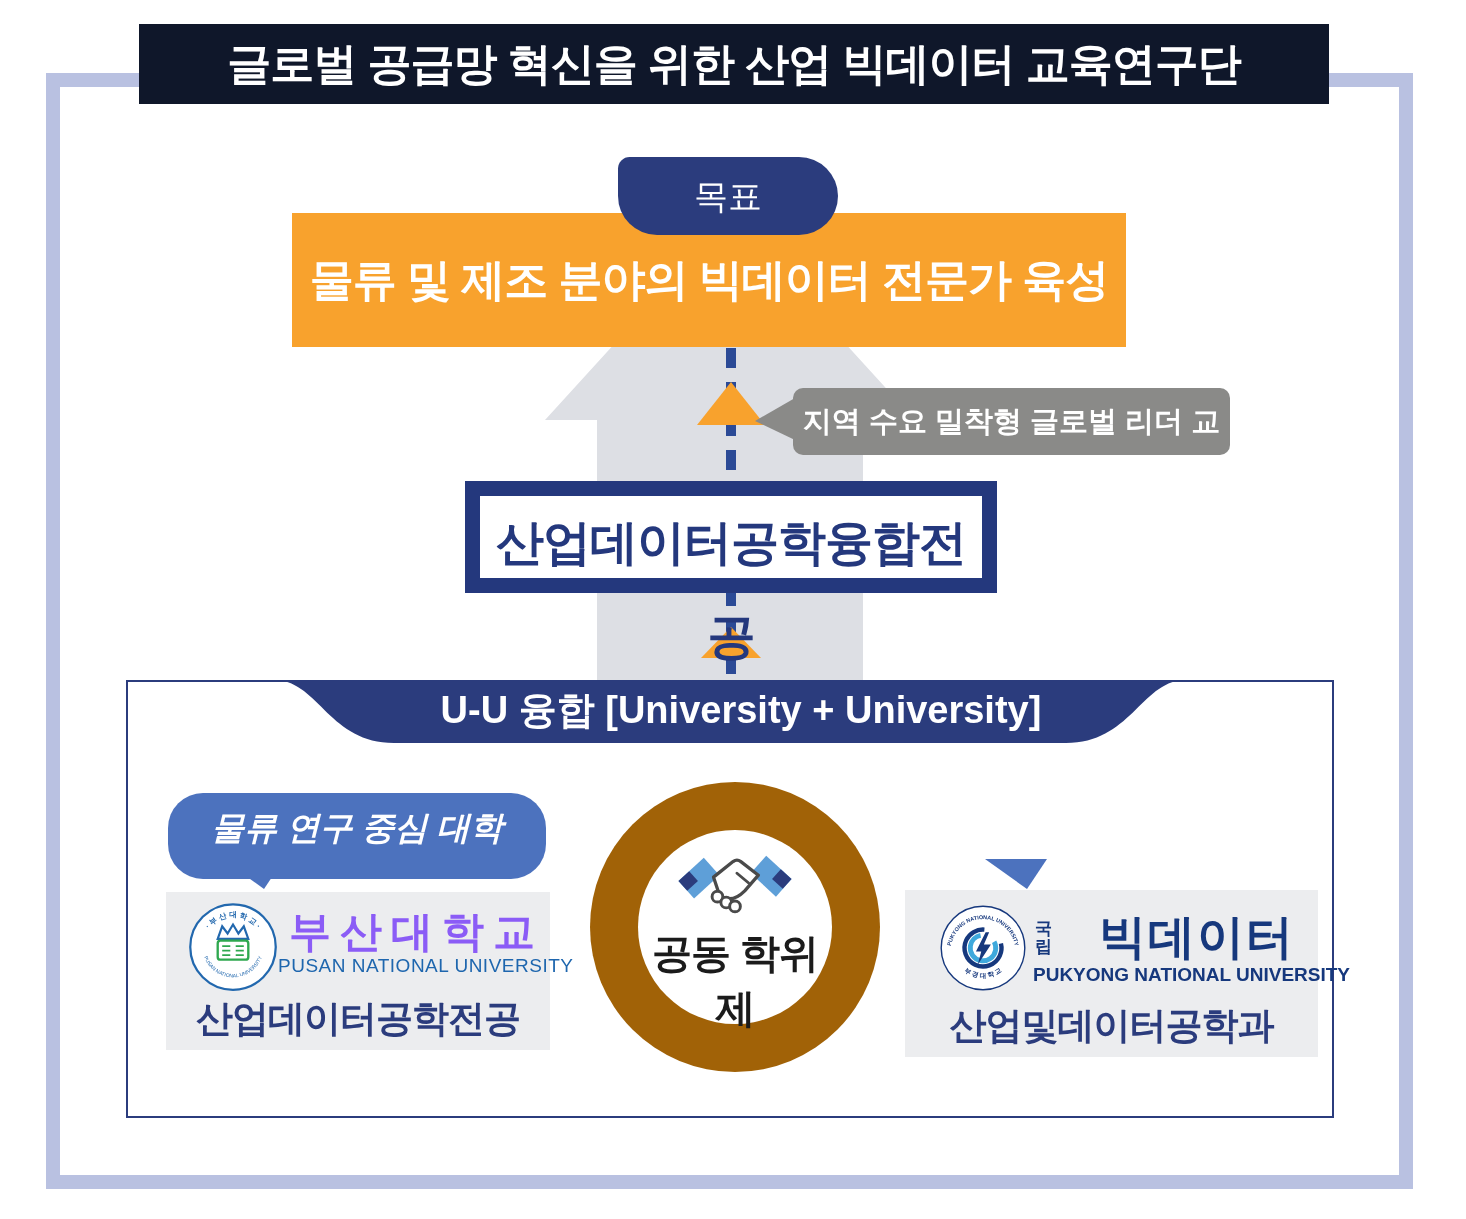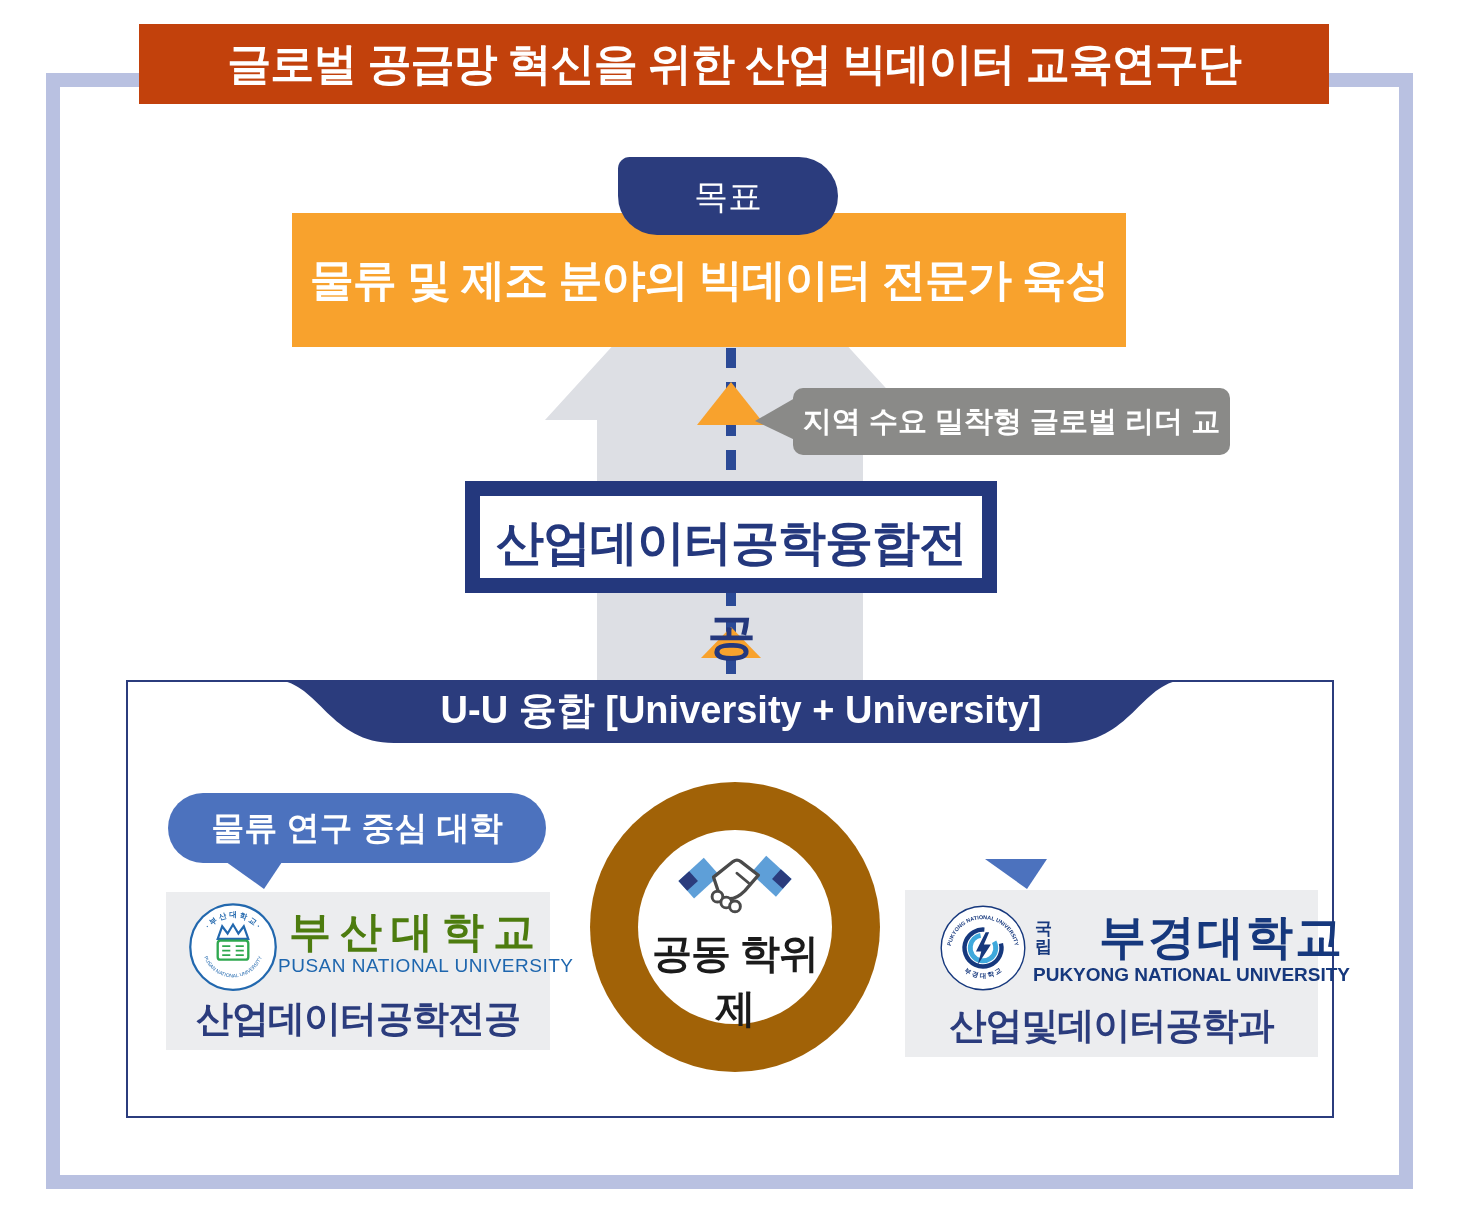--- a/index.html
+++ b/index.html
@@ -2,21 +2,21 @@
 <html><head>
 <meta charset="utf-8">
 <style>
   html,body{margin:0;padding:0;background:#ffffff;}
   .stage{position:relative;width:1466px;height:1219px;background:#fff;overflow:hidden;
          font-family:"Liberation Sans", sans-serif;}
   .abs{position:absolute;box-sizing:border-box;}
 
   .frame{left:46px;top:73px;width:1367px;height:1116px;border:14px solid #B9C1E1;z-index:0;}
 
-  .title-banner{left:139px;top:24px;width:1190px;height:80px;background:#c2410c;z-index:10;
+  .title-banner{left:139px;top:24px;width:1190px;height:80px;background:#0f172a;z-index:10;
     color:#fff;font-size:44px;font-weight:700;text-align:center;line-height:80px;letter-spacing:-1px;}
 
   .goal-tab{left:618px;top:157px;width:220px;height:78px;background:#2B3C7D;z-index:6;
     border-radius:12px 40px 40px 40px;color:#fff;font-size:34px;font-weight:400;
     text-align:center;line-height:78px;}
 
   .goal-banner{left:292px;top:213px;width:834px;height:134px;background:#F8A22D;z-index:5;
     color:#fff;font-size:44px;font-weight:700;text-align:center;line-height:134px;letter-spacing:-1px;}
 
   .big-arrow{left:520px;top:347px;width:420px;height:343px;z-index:1;}
@@ -35,36 +35,36 @@
   .callout-pointer{left:755px;top:398px;width:40px;height:42px;z-index:4;}
 
   .major-box{left:465px;top:481px;width:532px;height:112px;background:#fff;border:15px solid #24387D;
     z-index:6;color:#24387D;font-size:48px;font-weight:700;text-align:center;line-height:94px;letter-spacing:-1px;}
 
   .uu-box{left:126px;top:680px;width:1208px;height:438px;border:2px solid #2B3C7D;background:#fff;z-index:4;}
   .uu-banner-svg{left:126px;top:680px;width:1208px;height:63px;z-index:5;}
   .uu-banner-label{left:137px;top:680px;width:1208px;height:78px;z-index:6;color:#fff;
     font-size:38px;font-weight:700;text-align:center;line-height:60px;}
 
-  .bubble{height:70px;background:#4C72BE;border-radius:35px;z-index:6;color:#fff;
-    font-size:33px;font-weight:700;text-align:center;line-height:70px;}
+  .bubble{height:86px;background:#4C72BE;border-radius:35px;z-index:6;color:#fff;
+    font-size:33px;font-weight:700;text-align:center;line-height:70px;font-style:italic;}
   .bubble-left{left:168px;top:793px;width:378px;}
   .bubble-right{left:922px;top:793px;width:378px;}
   .tail{width:64px;height:32px;z-index:5;}
   .tail-left{left:222px;top:859px;}
   .tail-right{left:985px;top:859px;}
 
   .card{background:#ECEDEF;z-index:5;}
   .card-left{left:166px;top:892px;width:384px;height:158px;}
   .card-right{left:905px;top:890px;width:413px;height:167px;}
   .seal{position:absolute;}
   .pnu-seal{left:22px;top:10px;width:90px;height:90px;}
   .pknu-seal{left:34px;top:14px;width:88px;height:88px;}
 
-  .pnu-name-ko{position:absolute;left:118px;top:12px;width:265px;text-align:center;color:#4d7c0f;
+  .pnu-name-ko{position:absolute;left:118px;top:12px;width:265px;text-align:center;color:#8b5cf6;
     font-size:42px;font-weight:700;letter-spacing:9px;white-space:nowrap;}
   .pnu-name-en{position:absolute;left:112px;top:63px;width:278px;text-align:center;color:#1E66AE;
     font-size:19px;font-weight:400;letter-spacing:0.5px;white-space:nowrap;}
   .dept{position:absolute;left:0;bottom:6px;width:100%;text-align:center;color:#2B3C7D;
     font-size:37px;font-weight:700;letter-spacing:-1px;}
 
   .pknu-name-row{position:absolute;left:130px;top:16px;display:flex;align-items:center;gap:39px;}
   .pknu-prefix{width:20px;line-height:1.02;font-size:17px;font-weight:700;color:#16387D;
     word-break:break-all;margin-right:5px;}
   .pknu-name-ko{font-size:47px;font-weight:800;color:#16387D;letter-spacing:2px;white-space:nowrap;}
@@ -170,19 +170,19 @@
       </text>
       <text font-size="7.5" font-weight="700" fill="#16387D">
         <textPath href="#pknuBot" startOffset="50%" text-anchor="middle">부 경 대 학 교</textPath>
       </text>
       <circle cx="50" cy="50" r="21" fill="none" stroke="#16387D" stroke-width="5" stroke-dasharray="58 26" transform="rotate(115 50 50)"></circle>
       <circle cx="50" cy="50" r="14.5" fill="none" stroke="#3FA9DC" stroke-width="5.5" stroke-dasharray="40 18" transform="rotate(100 50 50)"></circle>
       <path d="M53,32 L42,54 L48,54 L44,69 L59,46 L51,46 L57,32 Z" fill="#16387D"></path>
     </svg>
     <div class="pknu-name-row">
       <div class="pknu-prefix">국립</div>
-      <div class="pknu-name-ko">부경대학교</div>
+      <div class="pknu-name-ko">빅데이터</div>
     </div>
     <div class="pknu-name-en">PUKYONG NATIONAL UNIVERSITY</div>
     <div class="dept">산업및데이터공학과</div>
   </div>
 
 </div>
 
 </body></html>

